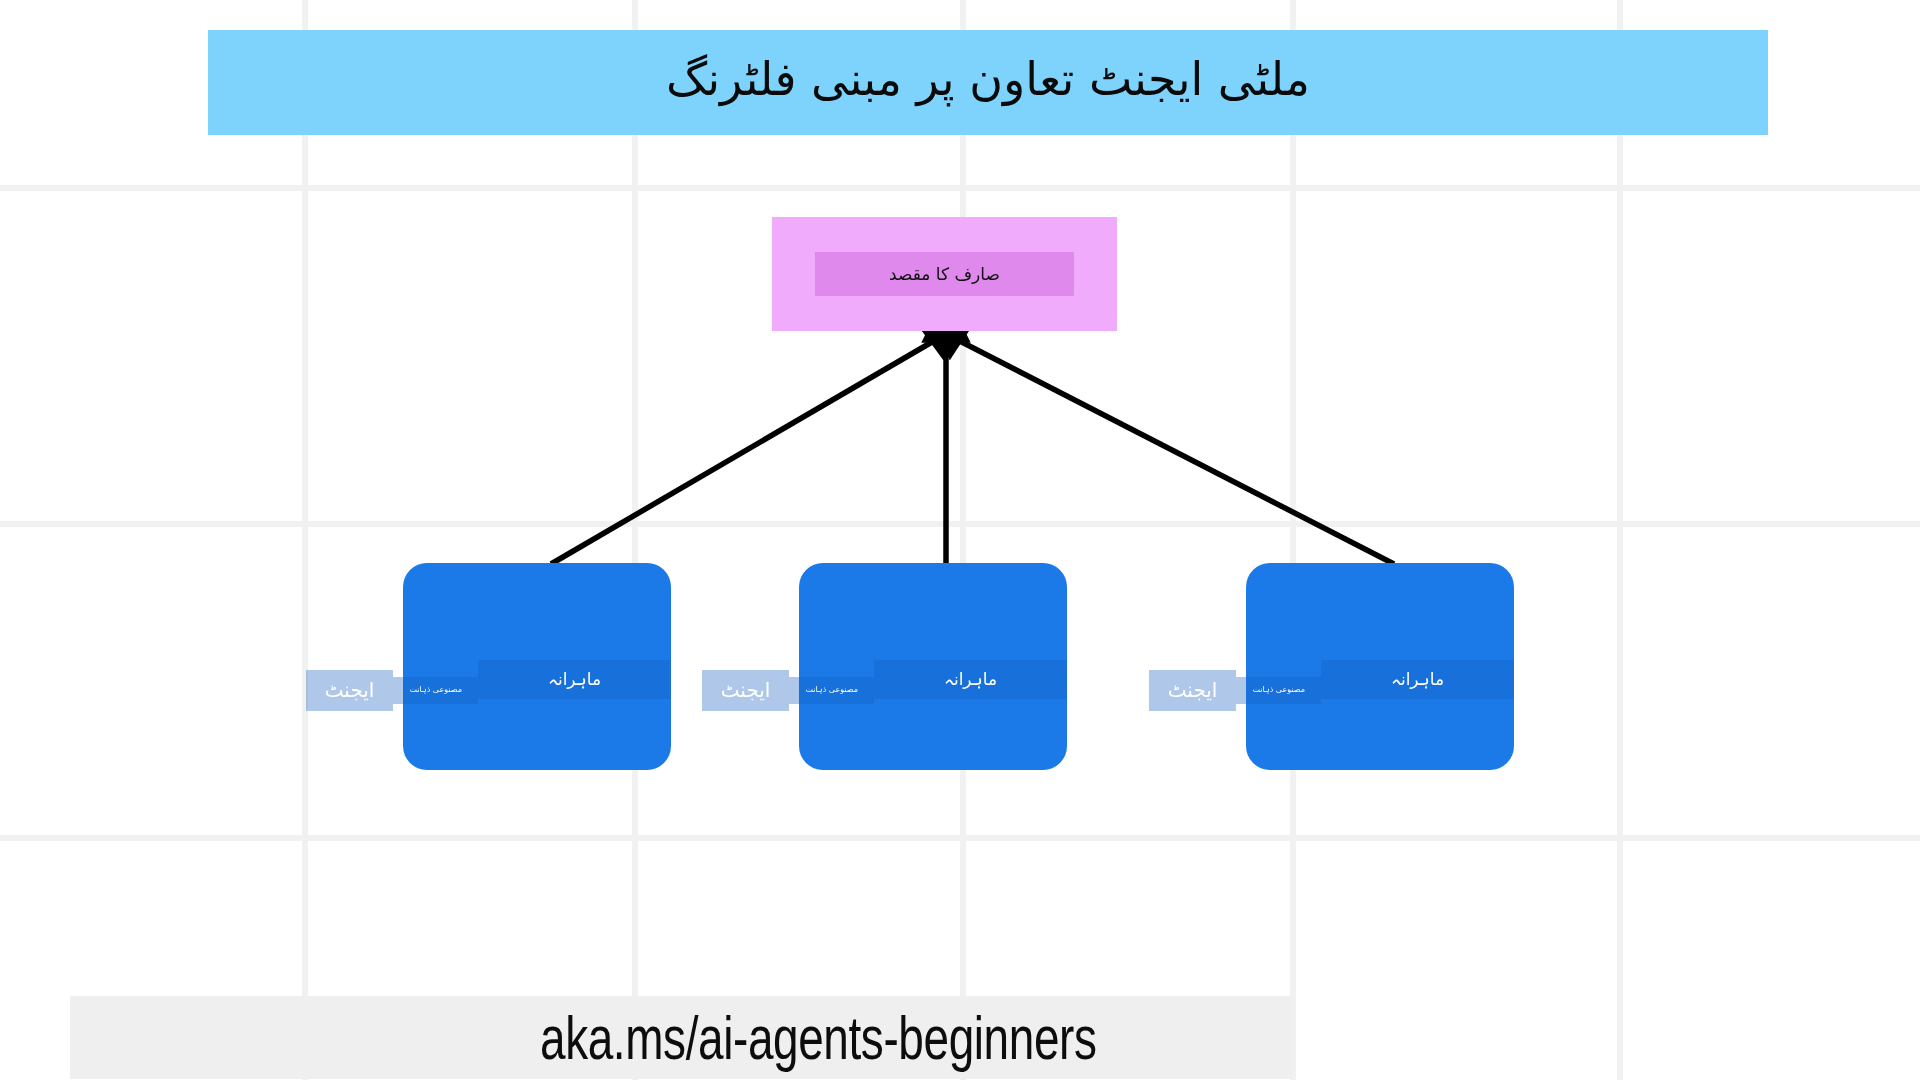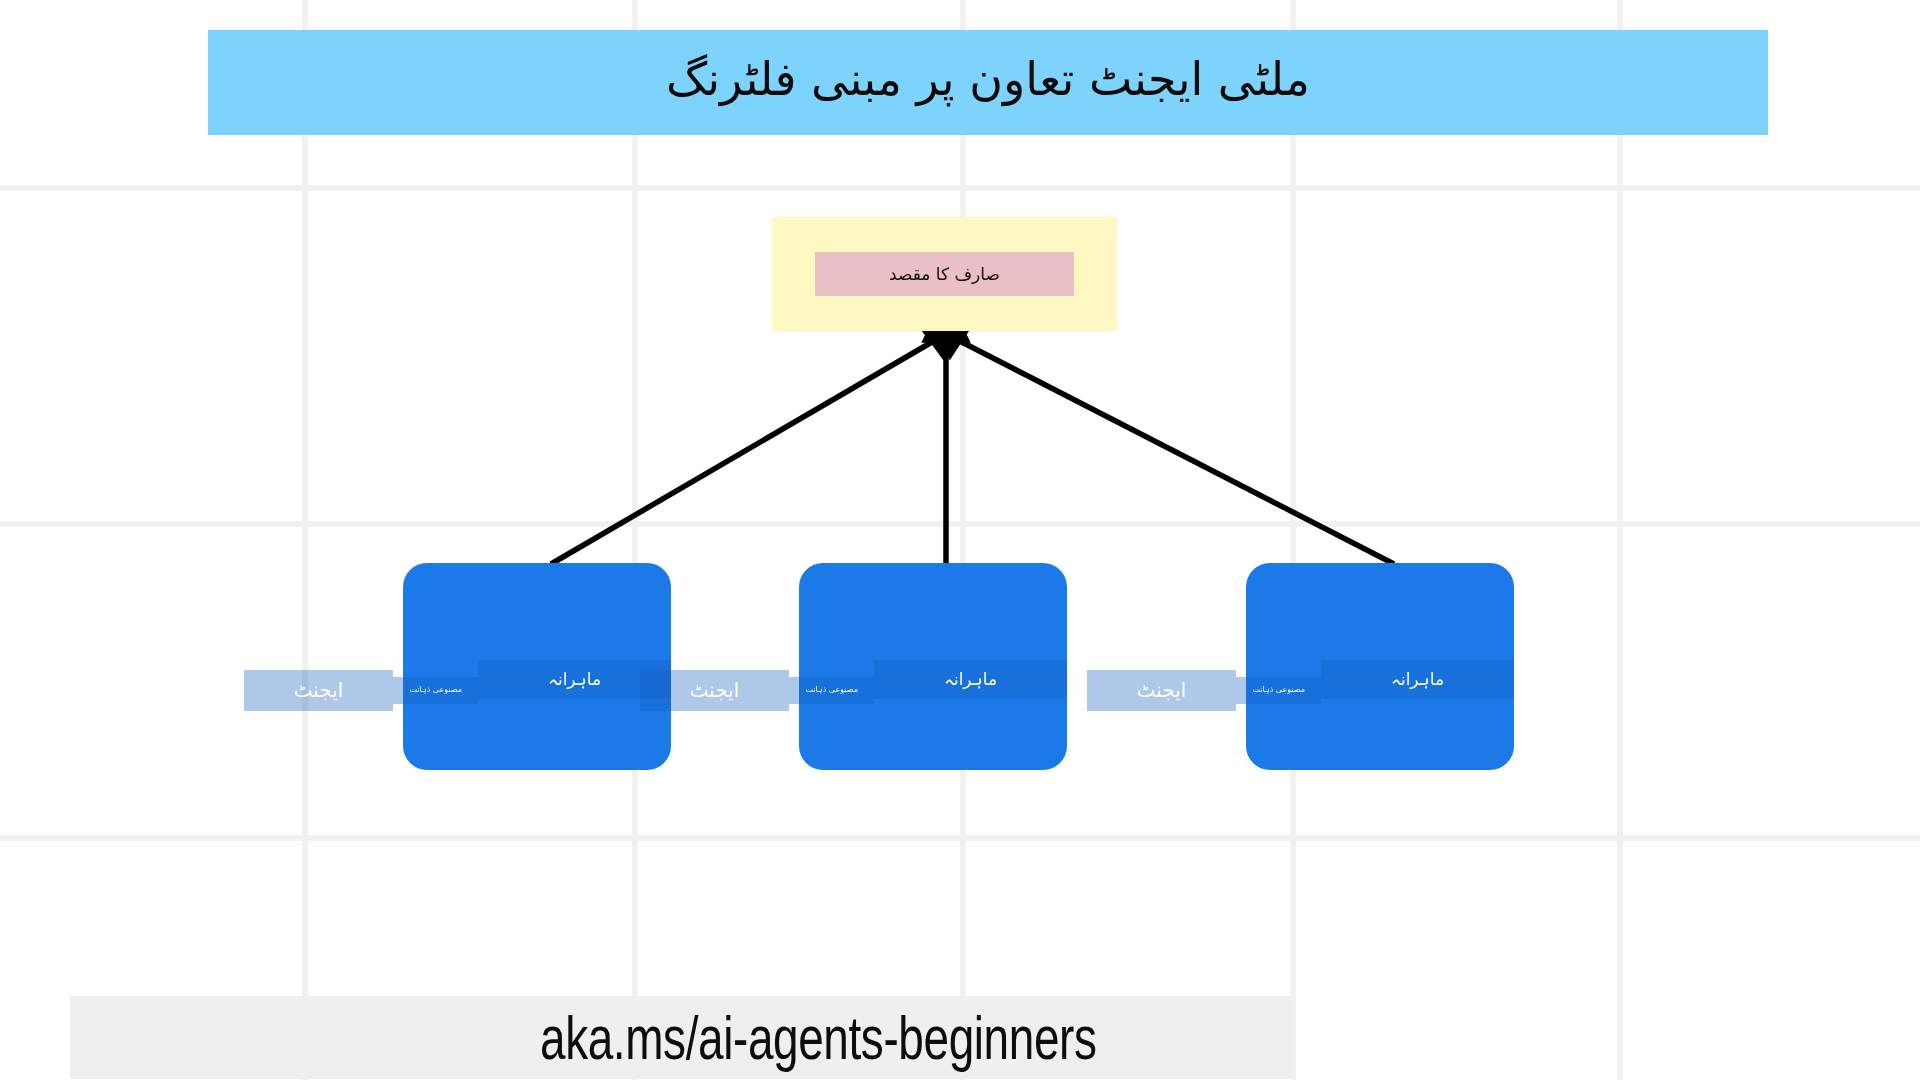--- a/index.html
+++ b/index.html
@@ -73,21 +73,21 @@
     pointer-events: none;
   }
 
   
   .intent-node {
     position: absolute;
     left: 772px;
     top: 217px;
     width: 345px;
     height: 114px;
-    background: #fef9c3;
+    background: #f0abfc;
     z-index: 4;
     display: flex;
     align-items: center;
     justify-content: center;
   }
   .intent-label {
     background: rgba(190, 60, 200, 0.30);
     padding: 11px 74px;
     font-family: "DejaVu Sans", "Liberation Sans", sans-serif;
     font-size: 17px;
@@ -133,21 +133,21 @@
     padding: 8px 70px;
   }
   .agent-line.kind {
     font-size: 8px;
     padding: 8px 16px;
     margin-top: 22px;
     text-align: center;
   }
   .agent-line.type {
     font-size: 20px;
-    padding: 7px 50px;
+    padding: 7px 19px;
     margin-top: 22px;
     margin-left: 41px;
   }
 
   
   .url-band {
     position: absolute;
     left: 70px;
     top: 996px;
     width: 1222px;

